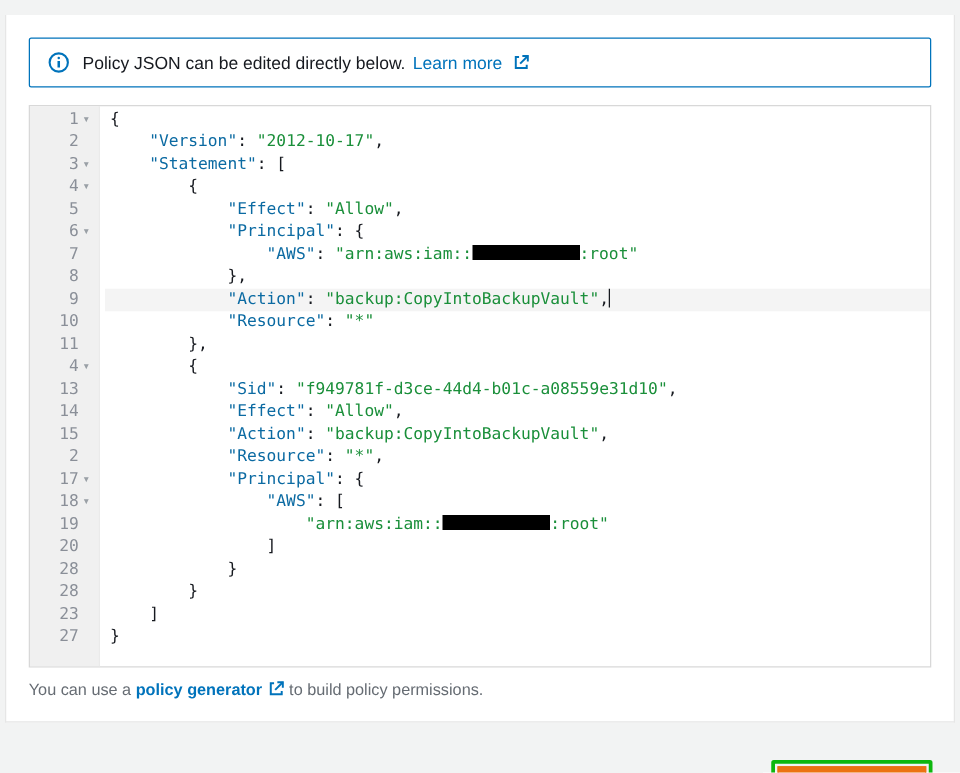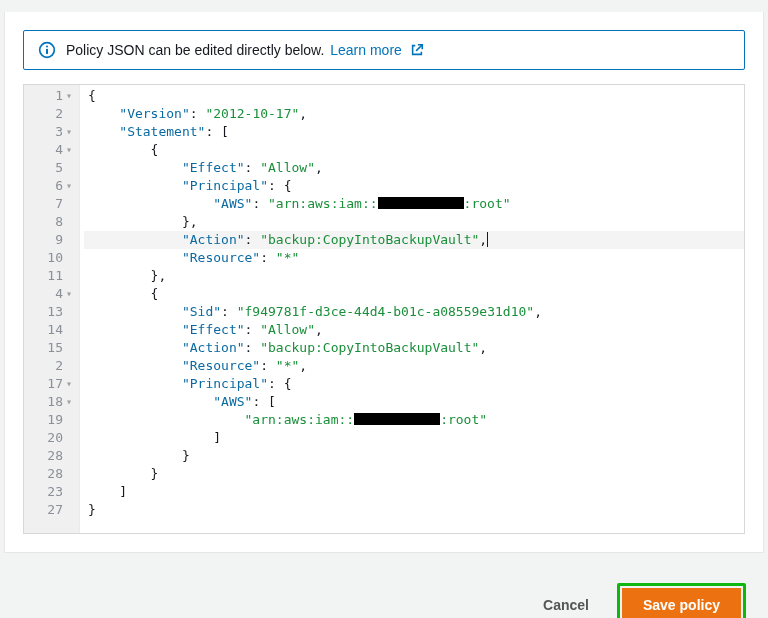--- a/index.html
+++ b/index.html
@@ -275,20 +275,27 @@
           <span class="fold"></span>
         </div>
         <div class="gutter-row">
           <span class="ln">27</span>
           <span class="fold"></span>
         </div>
       </div>
     <div class="code" id="code"><div class="code-row"><span class="p">{</span></div><div class="code-row"><span class="p">    </span><span class="k">"Version"</span><span class="p">: </span><span class="s">"2012-10-17"</span><span class="p">,</span></div><div class="code-row"><span class="p">    </span><span class="k">"Statement"</span><span class="p">: [</span></div><div class="code-row"><span class="p">        {</span></div><div class="code-row"><span class="p">            </span><span class="k">"Effect"</span><span class="p">: </span><span class="s">"Allow"</span><span class="p">,</span></div><div class="code-row"><span class="p">            </span><span class="k">"Principal"</span><span class="p">: {</span></div><div class="code-row"><span class="p">                </span><span class="k">"AWS"</span><span class="p">: </span><span class="s">"arn:aws:iam::</span><span class="redact"></span><span class="s">:root"</span></div><div class="code-row"><span class="p">            },</span></div><div class="code-row hl"><span class="p">            </span><span class="k">"Action"</span><span class="p">: </span><span class="s">"backup:CopyIntoBackupVault"</span><span class="p">,</span><span class="cursor"></span></div><div class="code-row"><span class="p">            </span><span class="k">"Resource"</span><span class="p">: </span><span class="s">"*"</span></div><div class="code-row"><span class="p">        },</span></div><div class="code-row"><span class="p">        {</span></div><div class="code-row"><span class="p">            </span><span class="k">"Sid"</span><span class="p">: </span><span class="s">"f949781f-d3ce-44d4-b01c-a08559e31d10"</span><span class="p">,</span></div><div class="code-row"><span class="p">            </span><span class="k">"Effect"</span><span class="p">: </span><span class="s">"Allow"</span><span class="p">,</span></div><div class="code-row"><span class="p">            </span><span class="k">"Action"</span><span class="p">: </span><span class="s">"backup:CopyIntoBackupVault"</span><span class="p">,</span></div><div class="code-row"><span class="p">            </span><span class="k">"Resource"</span><span class="p">: </span><span class="s">"*"</span><span class="p">,</span></div><div class="code-row"><span class="p">            </span><span class="k">"Principal"</span><span class="p">: {</span></div><div class="code-row"><span class="p">                </span><span class="k">"AWS"</span><span class="p">: [</span></div><div class="code-row"><span class="p">                    </span><span class="s">"arn:aws:iam::</span><span class="redact"></span><span class="s">:root"</span></div><div class="code-row"><span class="p">                ]</span></div><div class="code-row"><span class="p">            }</span></div><div class="code-row"><span class="p">        }</span></div><div class="code-row"><span class="p">    ]</span></div><div class="code-row"><span class="p">}</span></div></div>
   </div>
 
+  <div class="hint">
+    <span>You can use a </span><a href="#"><span>policy generator</span><span class="ext-icon"><svg viewBox="0 0 16 16" width="14" height="14" fill="none" stroke="currentColor" stroke-width="1.8">
+            <path d="M6 3H3v10h10v-3"></path>
+            <path d="M9 2h5v5"></path>
+            <path d="M14 2L7 9"></path>
+          </svg></span></a><span> to build policy permissions.</span>
+  </div>
 
 </div>
 
 <div class="footer">
   <button class="btn-cancel">Cancel</button>
   <span class="btn-save-wrap">
     <button class="btn-save">Save policy</button>
   </span>
 </div>
 

